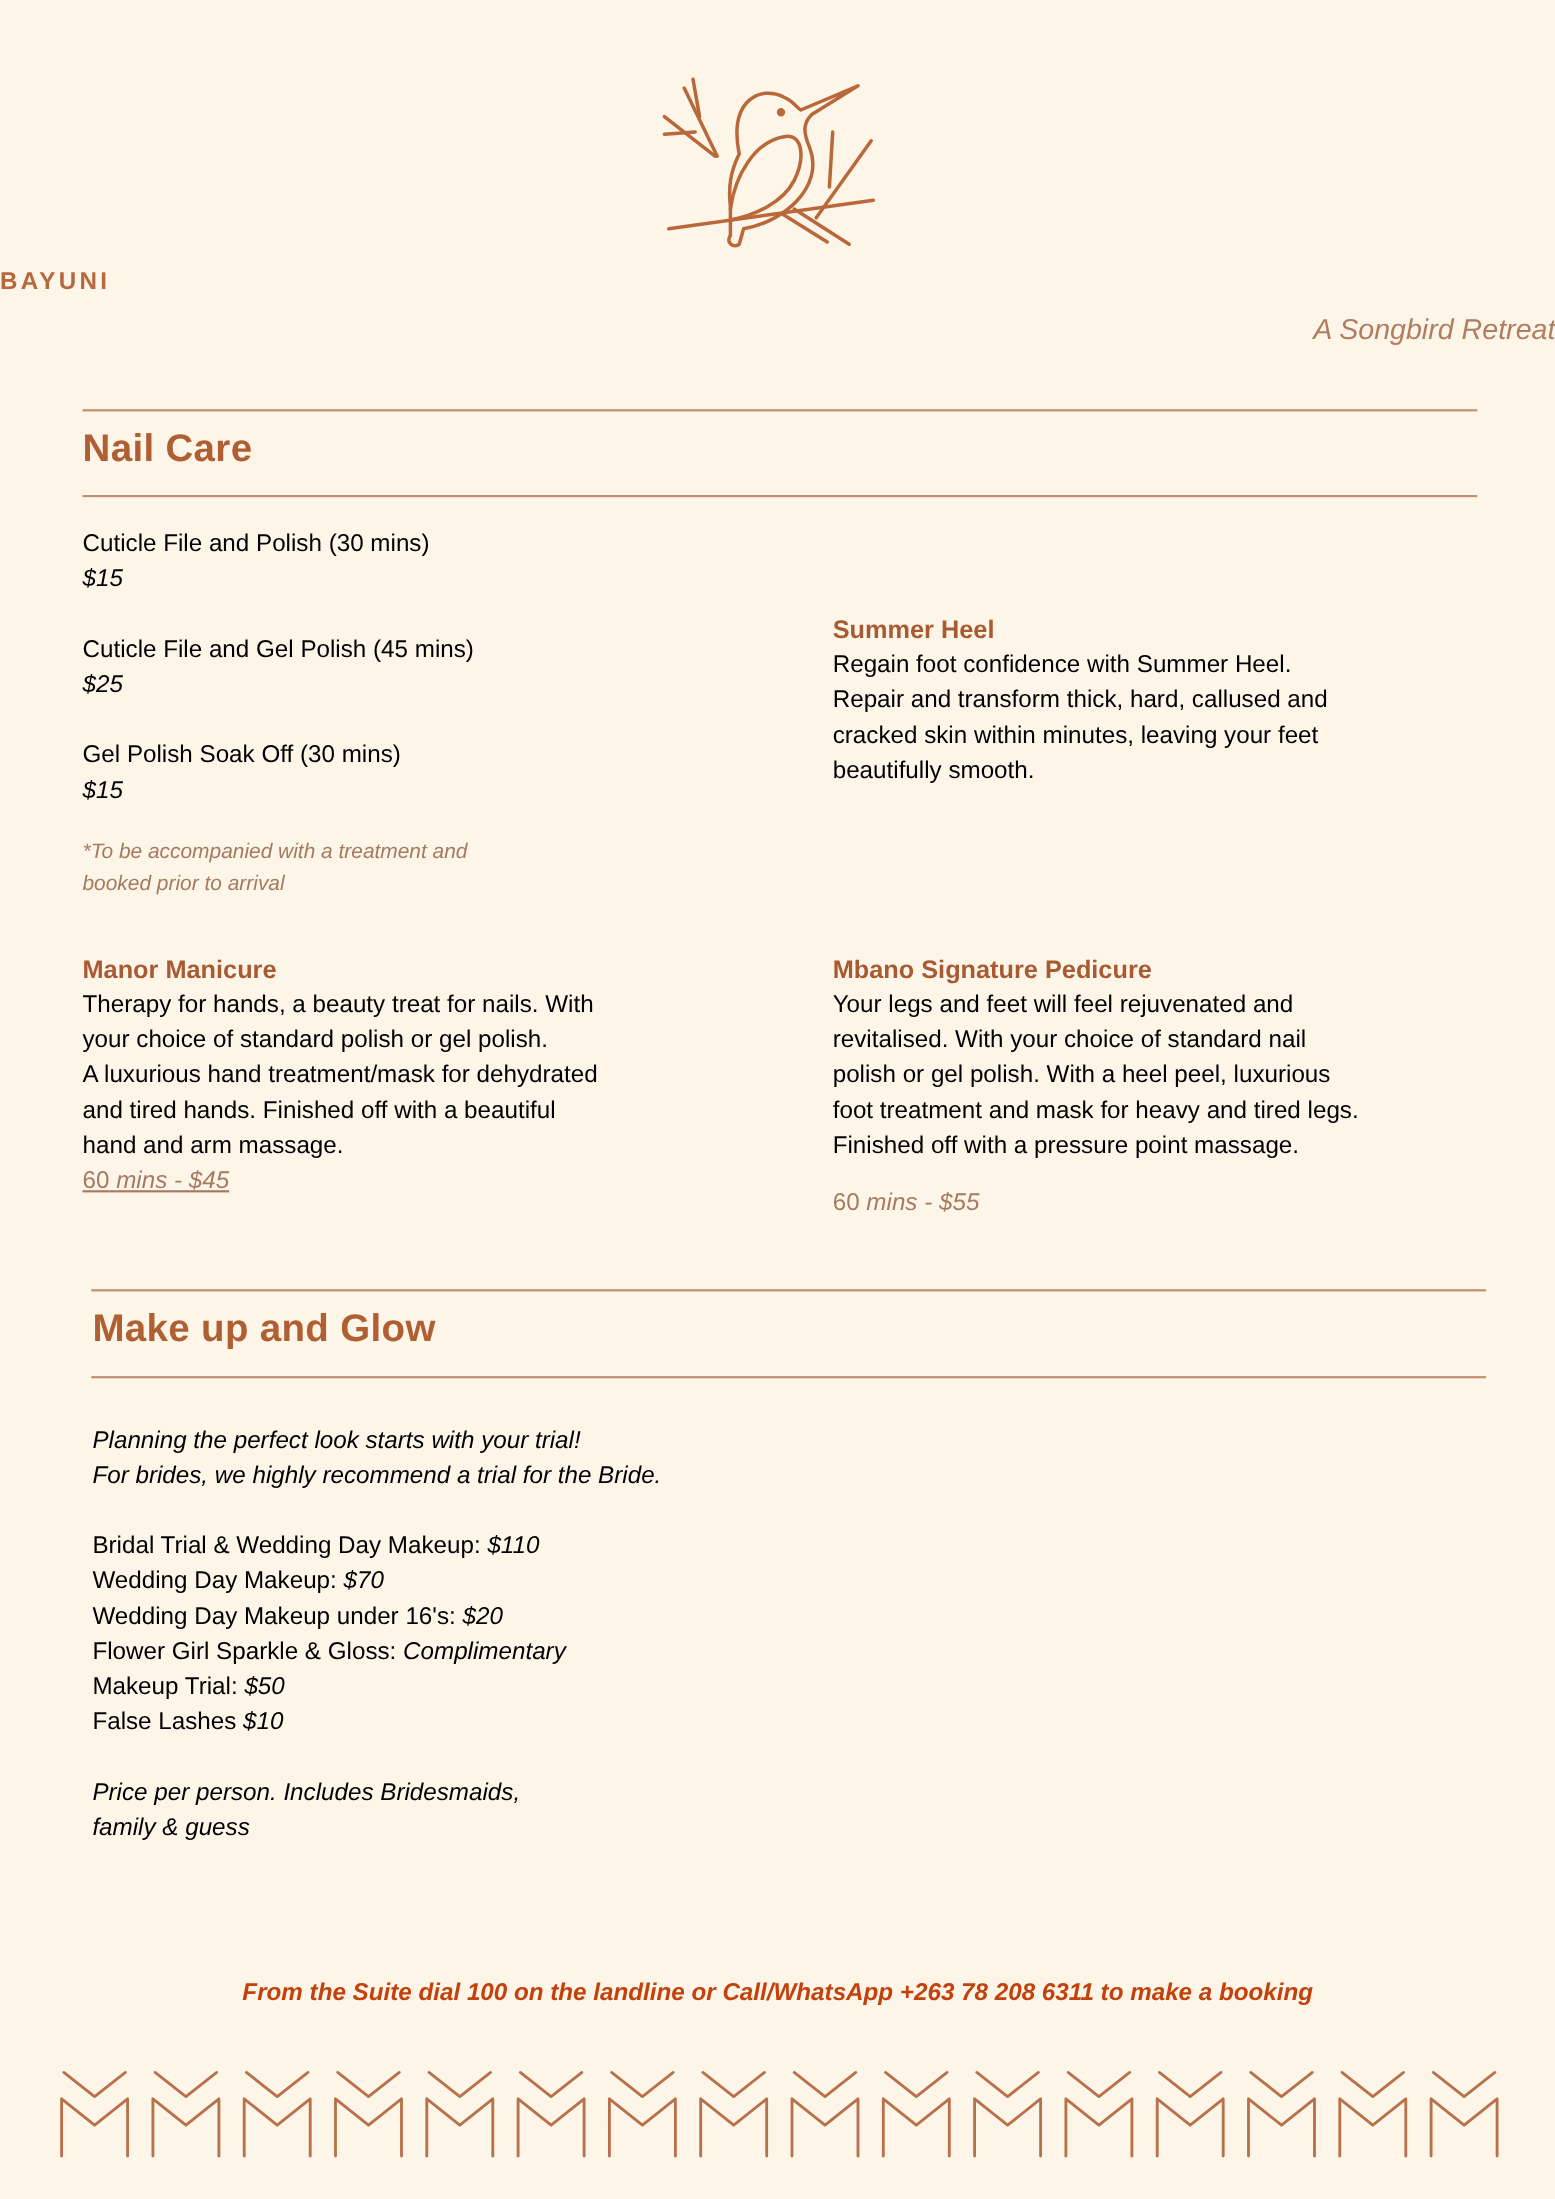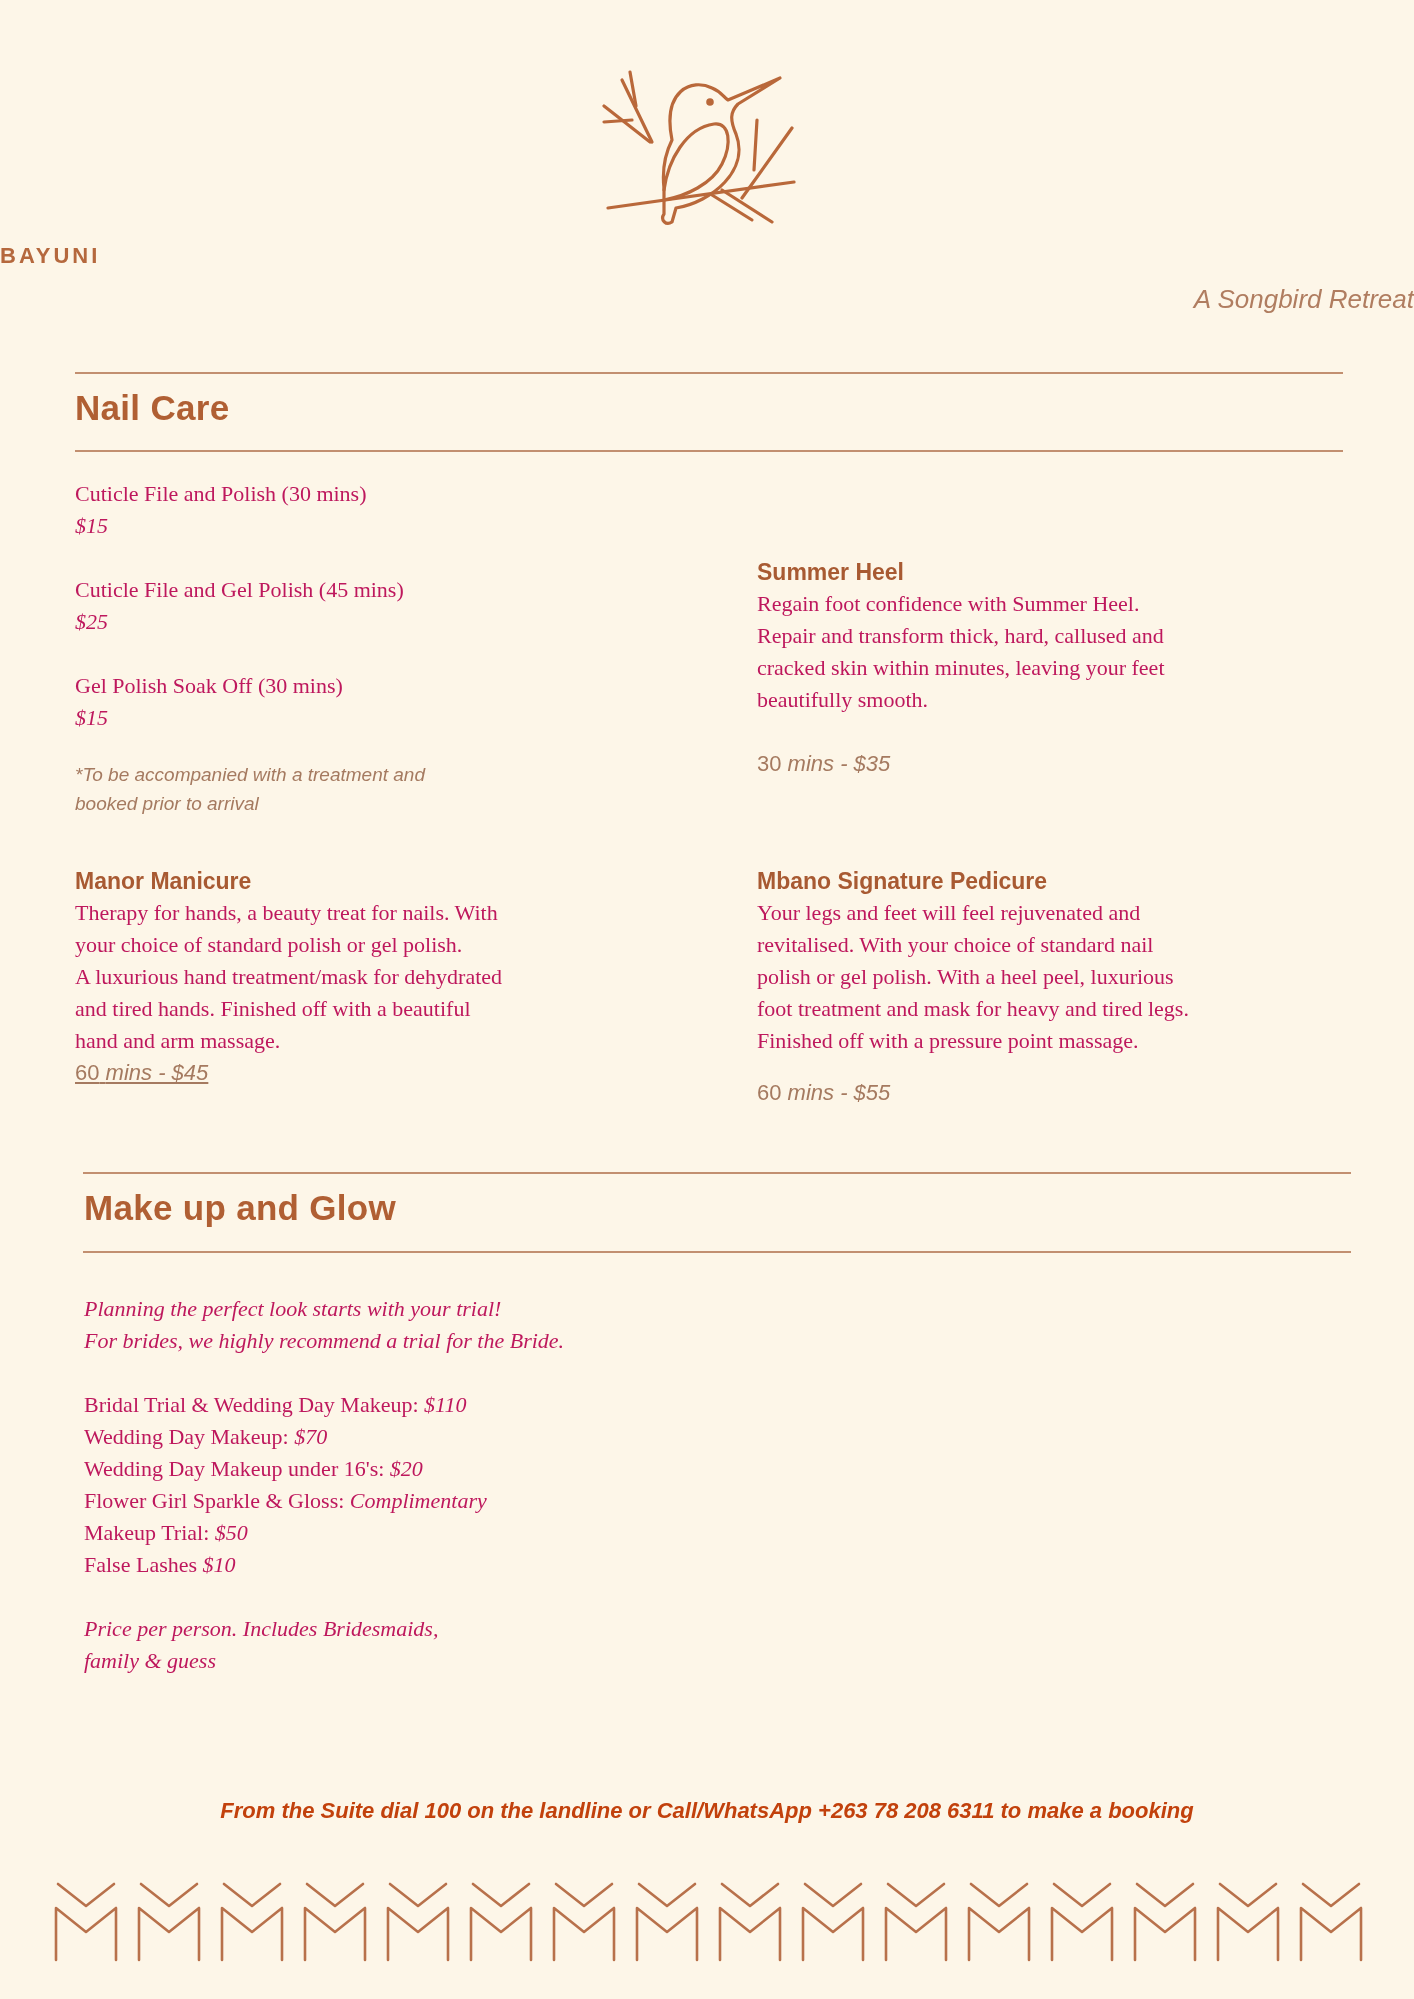--- a/index.html
+++ b/index.html
@@ -27,21 +27,21 @@
     text-align: right; font-style: italic; font-size: 26px;
     color: #b07d60;
   }
 
   .rule { height: 2px; background: #c28f70; }
 
   .section-title {
     font-weight: bold; font-size: 35px; color: #b05f33; letter-spacing: 0.3px;
   }
 
-  .text { font-size: 22px; line-height: 32px; color: #be185d; font-family: Liberation Serif, serif; }
+  .text { font-size: 22px; line-height: 32px; color: #000000; }
   .italic { font-style: italic; }
   .item-title { font-weight: bold; font-size: 23px; color: #a85a32; line-height: 32px; }
   .price-line { font-size: 22px; line-height: 32px; color: #a57a60; }
   .price-line .it { font-style: italic; }
 
   .svc { margin-bottom: 32px; }
   .note { font-size: 19px; line-height: 29px; font-style: italic; color: #a57a60; }
 
   .footer-cta {
     left: 0; width: 1414px; top: 1798px; text-align: center;
@@ -97,24 +97,20 @@
     <div>booked prior to arrival</div>
   </div>
 </div>
 
 <div class="abs" style="left:757px; top:556px; width:600px;">
   <div class="item-title">Summer Heel</div>
   <div class="text">Regain foot confidence with Summer Heel.</div>
   <div class="text">Repair and transform thick, hard, callused and</div>
   <div class="text">cracked skin within minutes, leaving your feet</div>
   <div class="text">beautifully smooth.</div>
-  <div class="price-line" style="margin-top:32px;">
-    <span>30</span>
-    <span class="it">mins - $35</span>
-  </div>
 </div>
 
 <div class="abs" style="left:75px; top:865px; width:640px;">
   <div class="item-title">Manor Manicure</div>
   <div class="text">Therapy for hands, a beauty treat for nails. With</div>
   <div class="text">your choice of standard polish or gel polish.</div>
   <div class="text">A luxurious hand treatment/mask for dehydrated</div>
   <div class="text">and tired hands. Finished off with a beautiful</div>
   <div class="text">hand and arm massage.</div>
   <div class="price-line" style="text-decoration:underline;">

